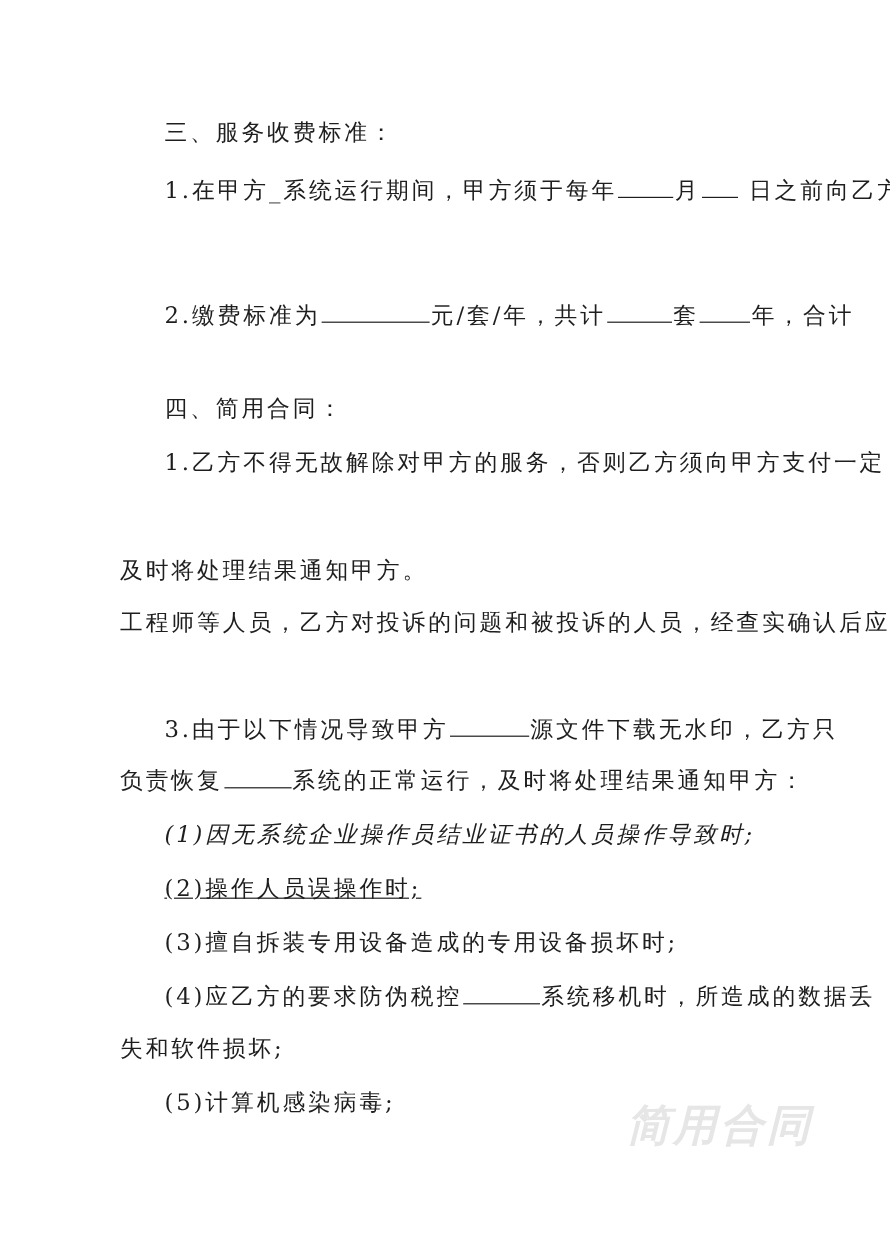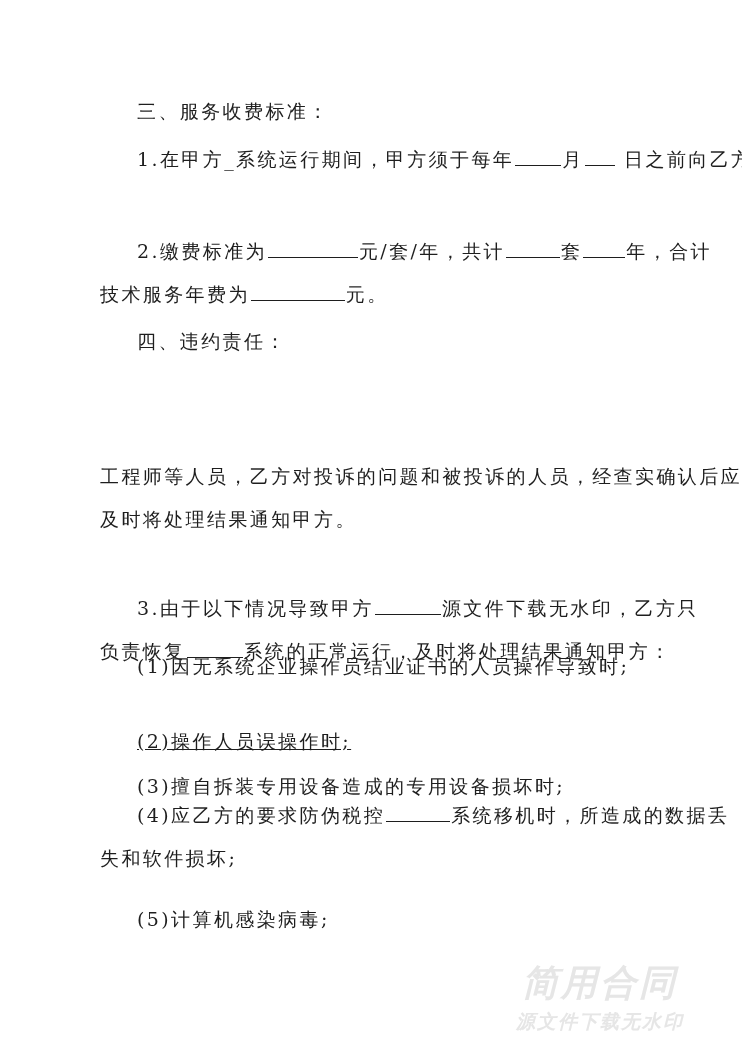--- a/index.html
+++ b/index.html
@@ -50,21 +50,20 @@
       position: absolute;
       left: 510px;
       top: 918px;
       width: 180px;
       color: #e6e6e6;
       font-family: "DejaVu Sans", "Liberation Sans", sans-serif;
       font-style: italic;
       font-weight: bold;
       text-align: center;
       user-select: none;
-      margin-top: 44px;
     }
     .wm-main {
       font-size: 36px;
       letter-spacing: 3px;
       line-height: 42px;
     }
     .wm-sub {
       font-size: 19px;
       letter-spacing: 2px;
       line-height: 34px;
@@ -76,60 +75,59 @@
 <div class="page">
 
   <div class="para" style="top:0px;">
     <span class="line indent">三、服务收费标准：</span>
   </div>
 
   <div class="para" style="top:48px;">
     <span class="line indent"><span>1.在甲方_系统运行期间，甲方须于每年</span><span class="blank" style="width:46px;"></span><span>月</span><span class="blank" style="width:30px;"></span><span> 日之前向乙方</span></span>
   </div>
 
-  <div class="para" style="top:140px;">
+  <div class="para" style="top:152px;">
     <span class="line indent"><span>2.缴费标准为</span><span class="blank" style="width:90px;"></span><span>元/套/年，共计</span><span class="blank" style="width:54px;"></span><span>套</span><span class="blank" style="width:42px;"></span><span>年，合计</span></span>
-    <span class="line"><span>技术服务年费为</span><span class="blank" style="width:94px;"></span><span>元。</span></span>
   </div>
 
   <div class="para" style="top:230px;">
-    <span class="line indent">四、违约责任：</span>
+    <span class="line indent">四、简用合同：</span>
   </div>
 
   <div class="para" style="top:275px;">
+    <span class="line indent">1.乙方不得无故解除对甲方的服务，否则乙方须向甲方支付一定</span>
   </div>
 
   <div class="para" style="top:365px;">
+    <span class="line">及时将处理结果通知甲方。</span>
     <span class="line">工程师等人员，乙方对投诉的问题和被投诉的人员，经查实确认后应</span>
-    <span class="line">及时将处理结果通知甲方。</span>
   </div>
 
   <div class="para" style="top:497px;">
     <span class="line indent"><span>3.由于以下情况导致甲方</span><span class="blank" style="width:66px;"></span><span>源文件下载无水印，乙方只</span></span>
     <span class="line"><span>负责恢复</span><span class="blank" style="width:56px;"></span><span>系统的正常运行，及时将处理结果通知甲方：</span></span>
   </div>
 
-  <div class="para" style="top:555px;">
+  <div class="para" style="top:585px;font-style:italic;">
     <span class="line indent">(1)因无系统企业操作员结业证书的人员操作导致时;</span>
   </div>
 
   <div class="para" style="top:630px;text-decoration:underline;">
     <span class="line indent">(2)操作人员误操作时;</span>
   </div>
 
   <div class="para" style="top:675px;">
     <span class="line indent">(3)擅自拆装专用设备造成的专用设备损坏时;</span>
   </div>
 
-  <div class="para" style="top:704px;">
+  <div class="para" style="top:720px;">
     <span class="line indent"><span>(4)应乙方的要求防伪税控</span><span class="blank" style="width:64px;"></span><span>系统移机时，所造成的数据丢</span></span>
     <span class="line">失和软件损坏;</span>
   </div>
 
   <div class="para" style="top:808px;">
     <span class="line indent">(5)计算机感染病毒;</span>
   </div>
 </div>
 
 <div class="watermark">
   <div class="wm-main">简用合同</div>
-  <div class="wm-sub">源文件下载无水印</div>
 </div>
 
 </body></html>

